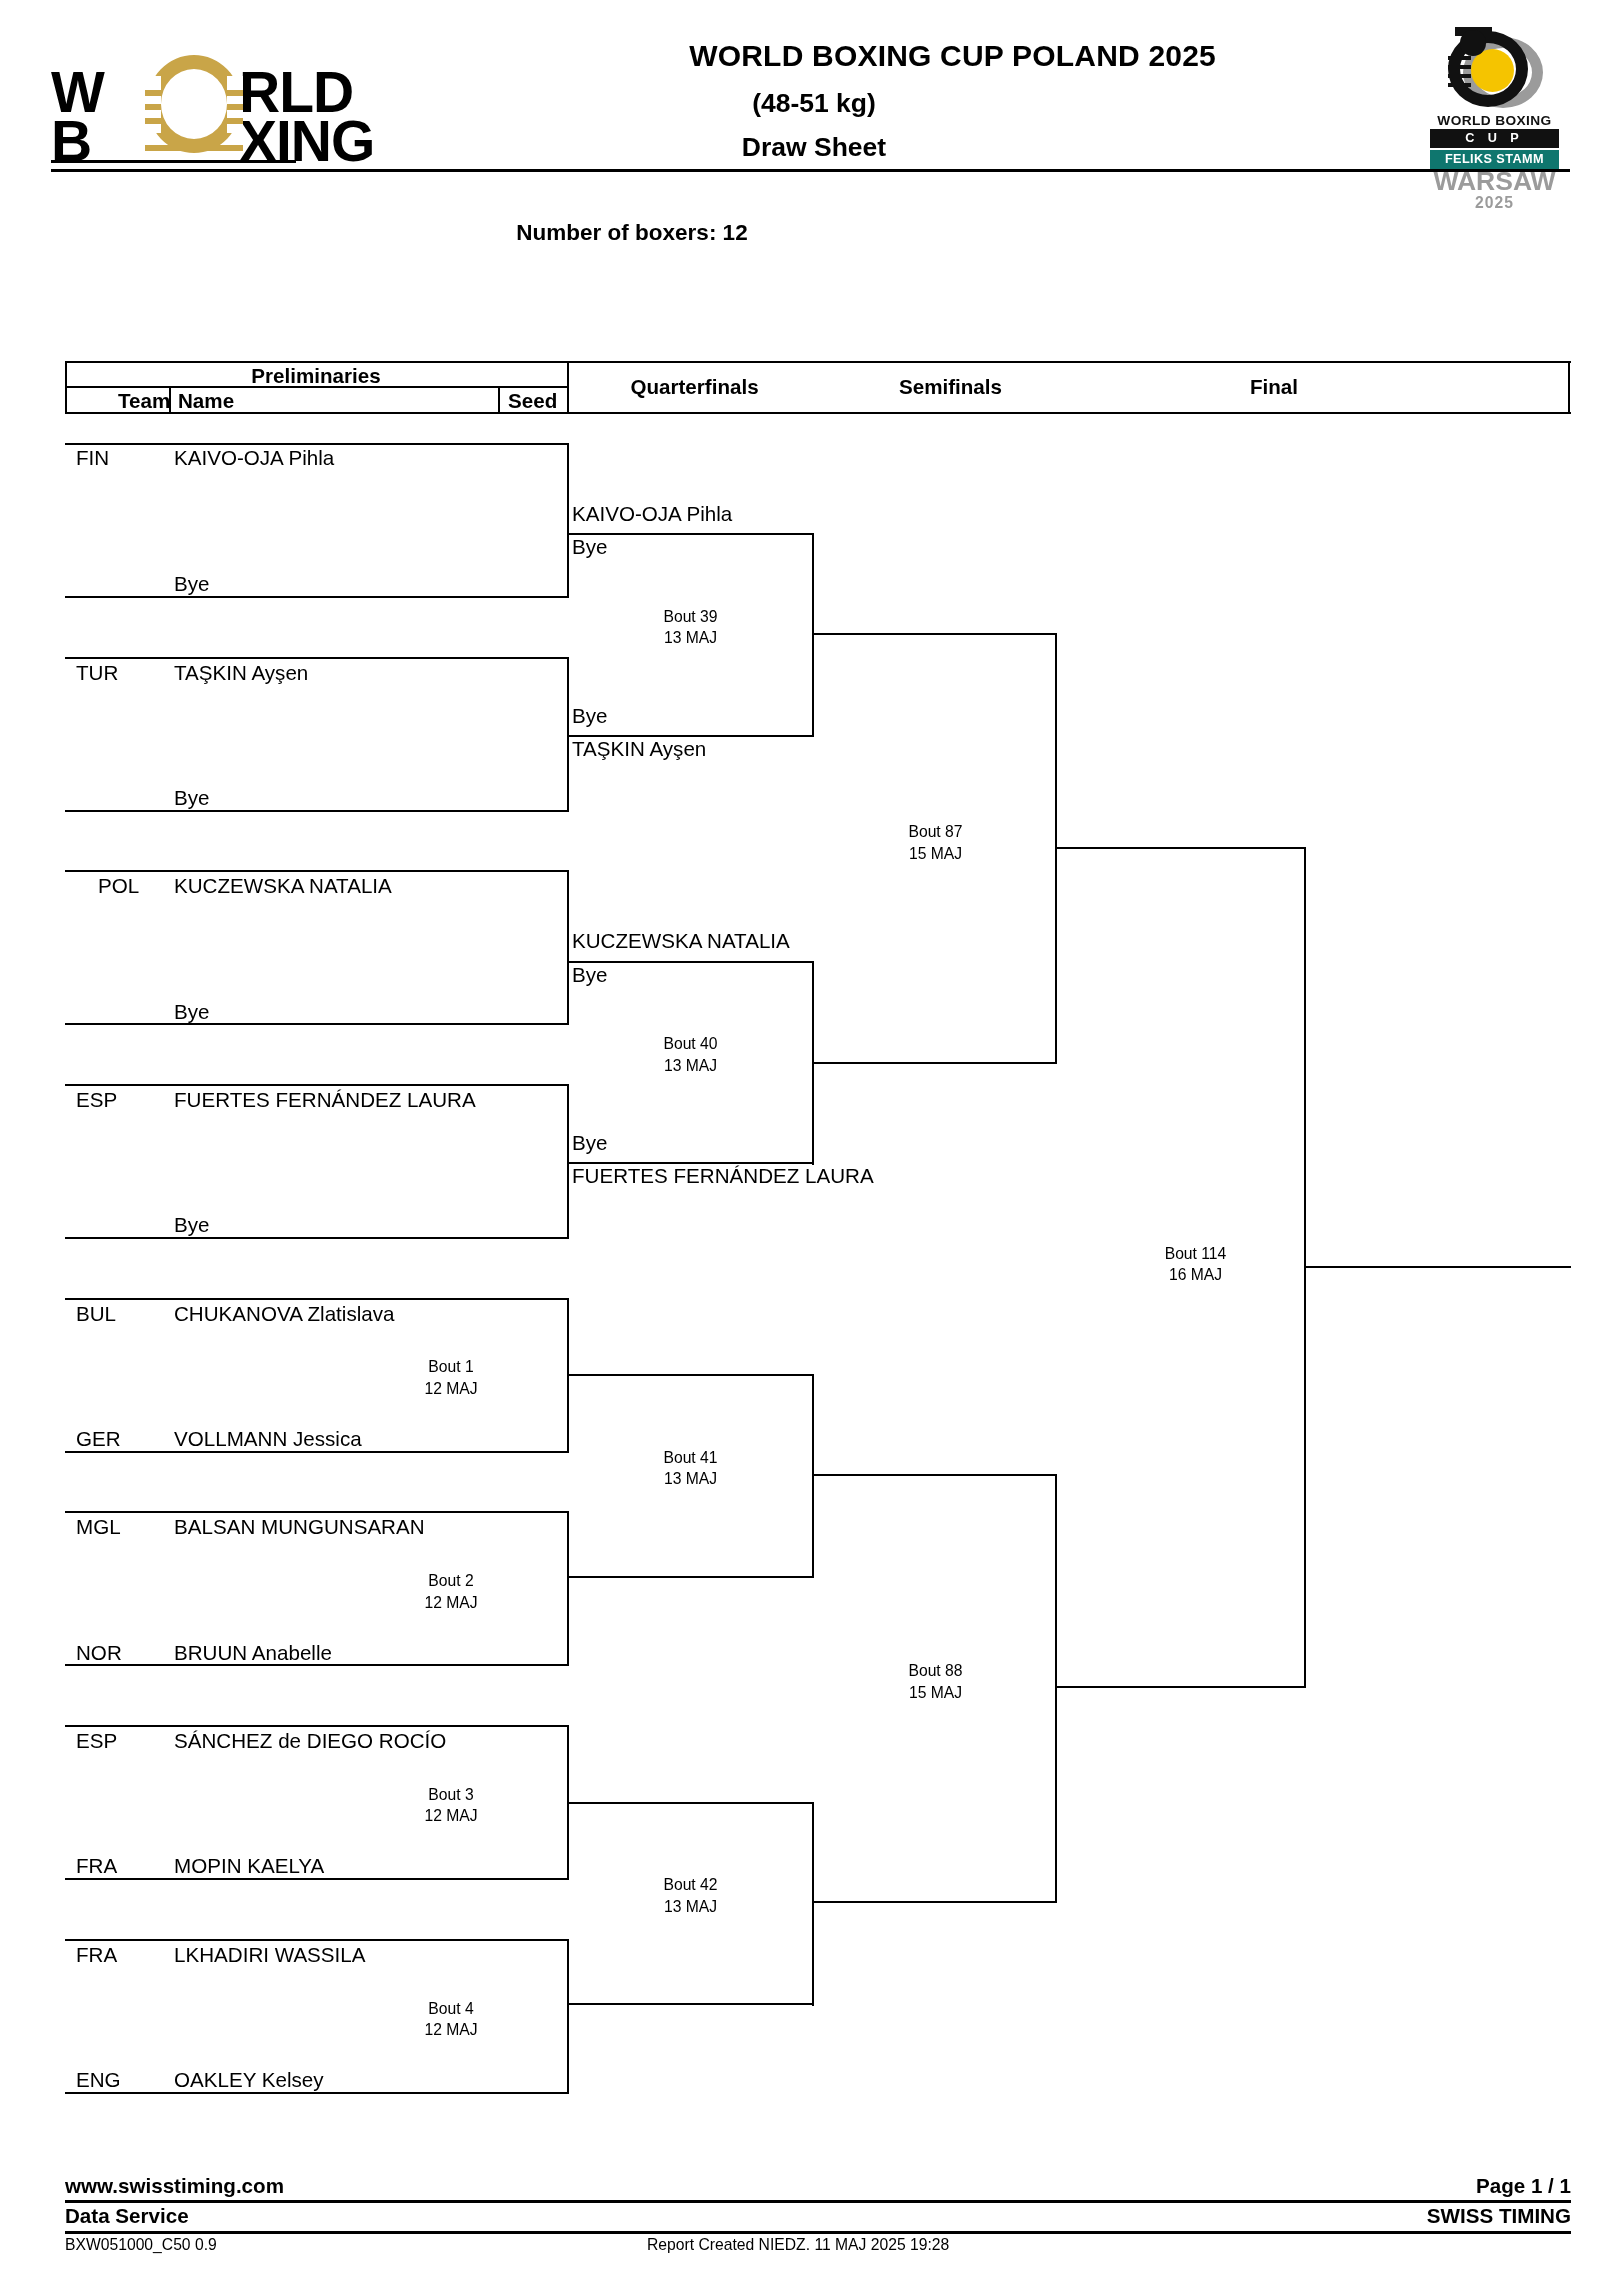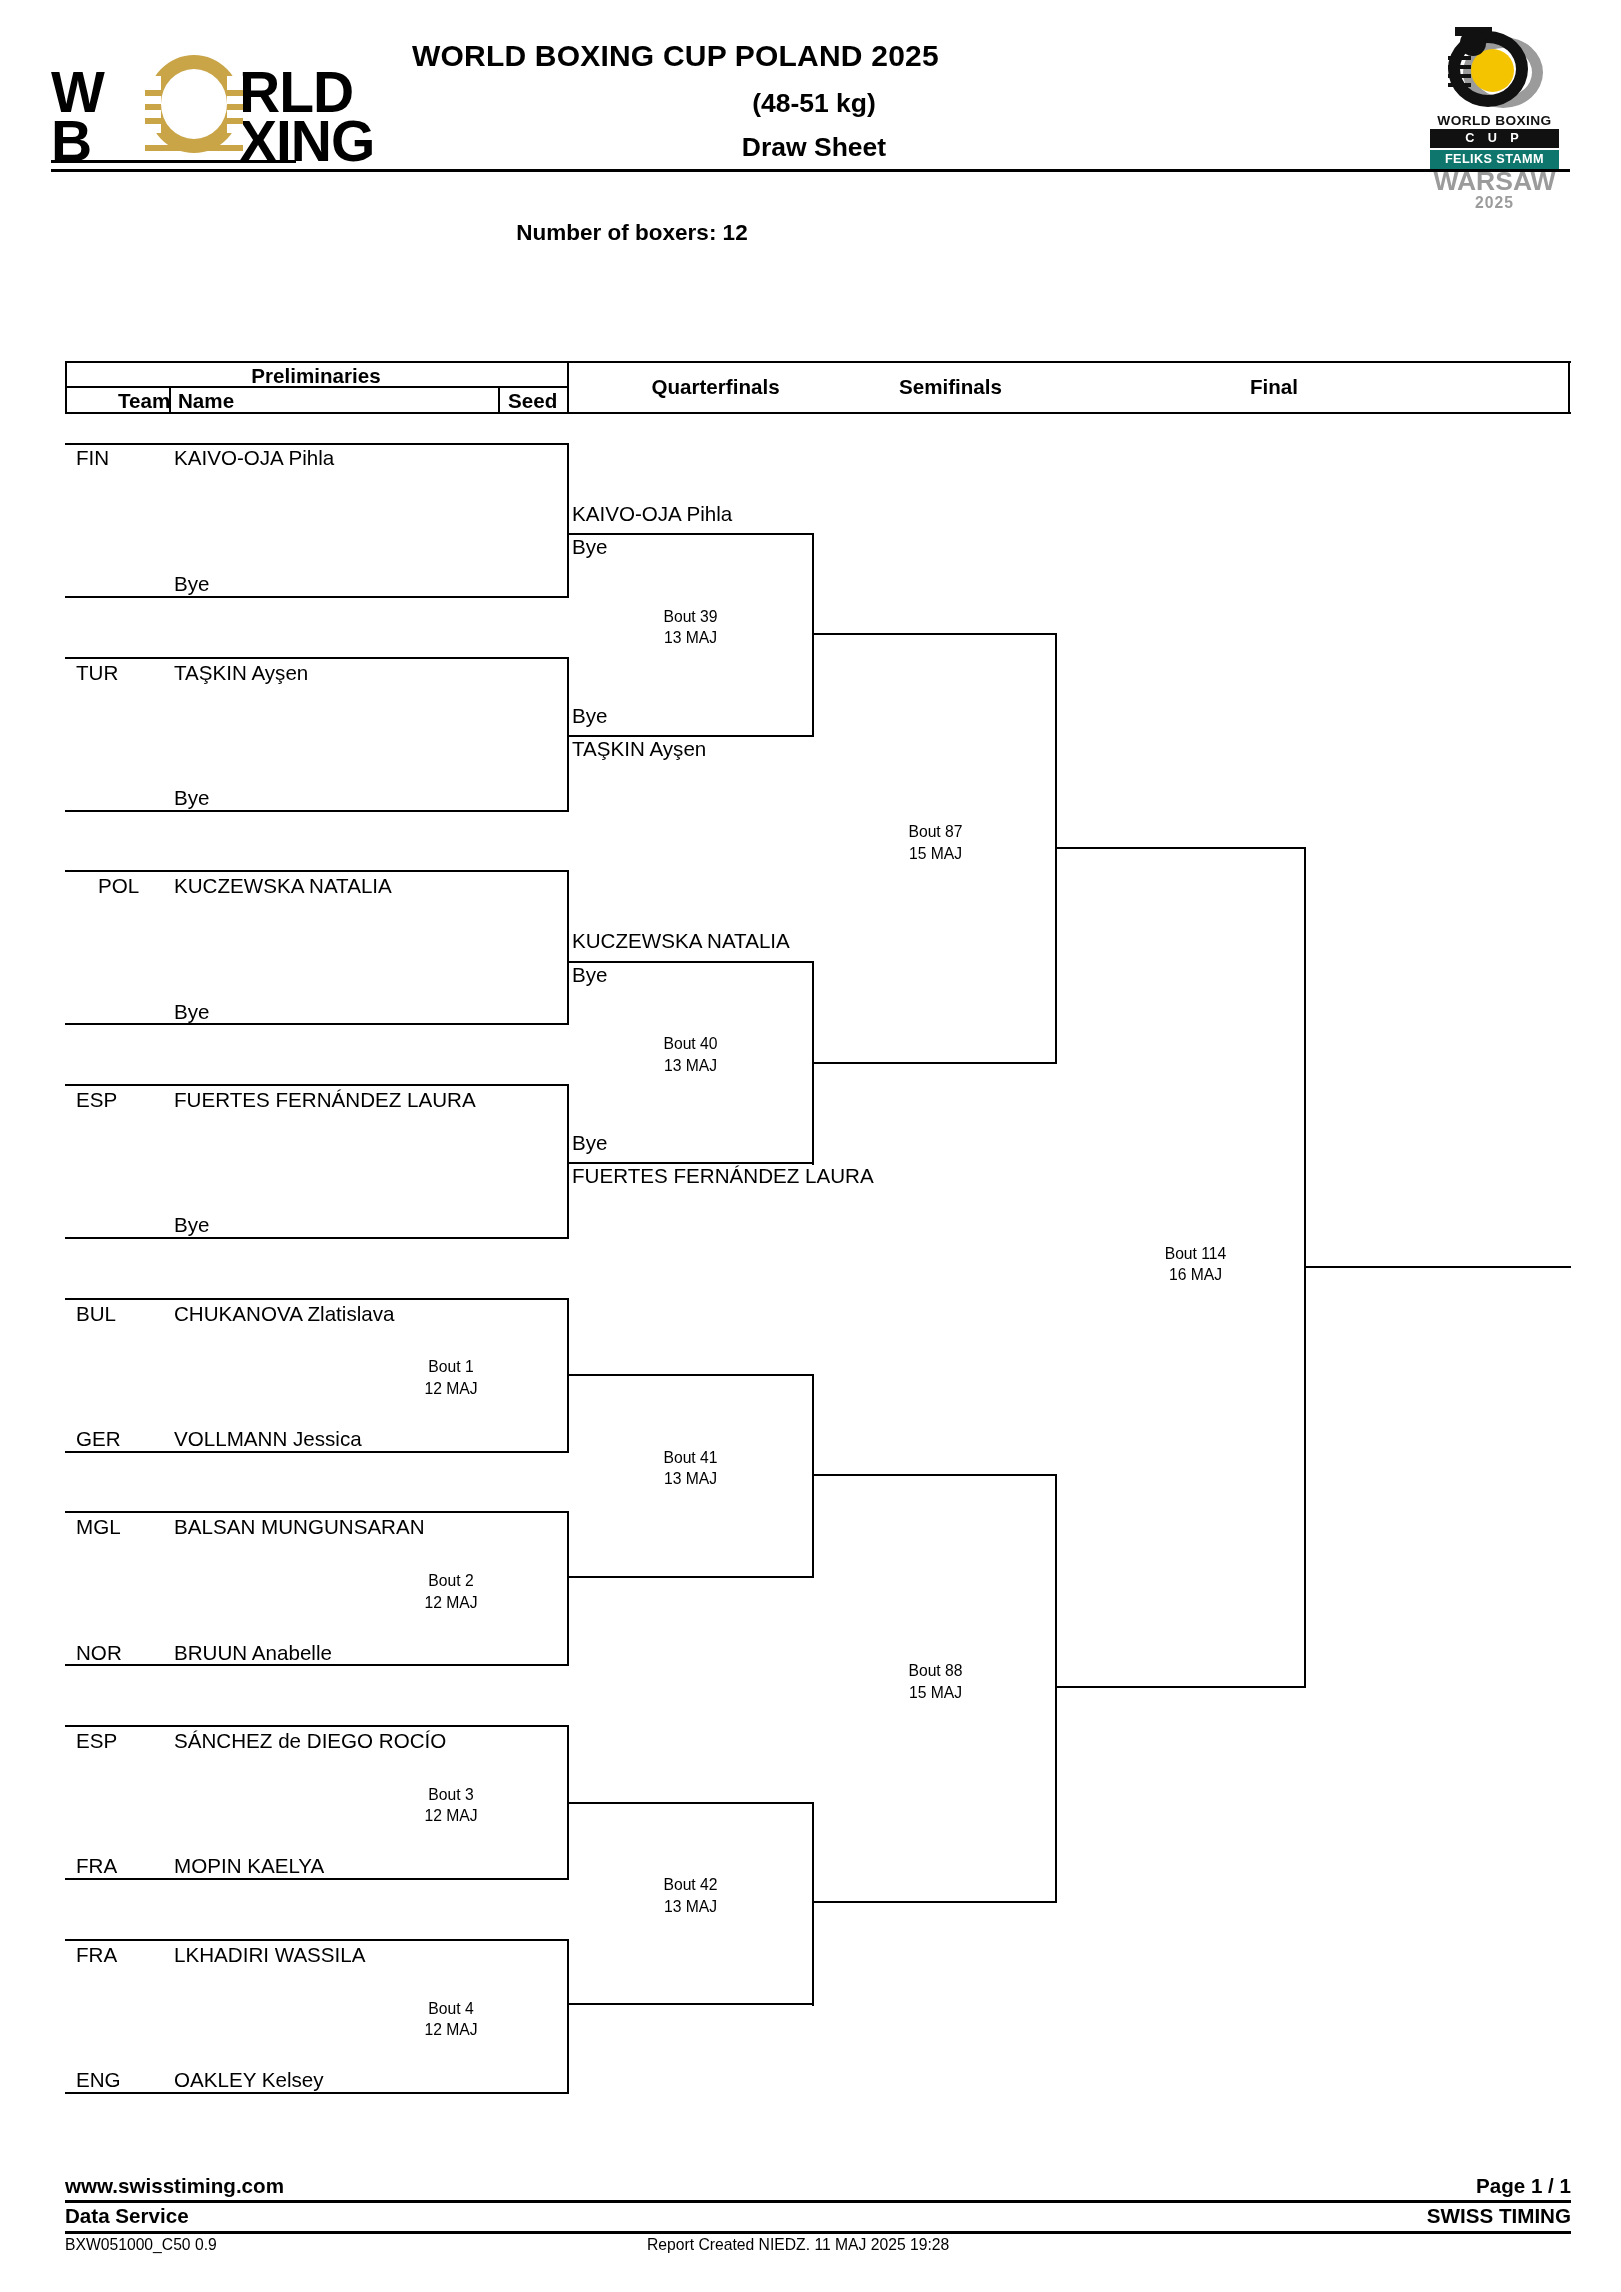--- a/index.html
+++ b/index.html
@@ -18,21 +18,21 @@
     background: #ffffff;
     overflow: hidden;
   }
   .line-h { position: absolute; background: #000; height: 2px; }
   .line-v { position: absolute; background: #000; width: 2px; }
   .line-h3 { position: absolute; background: #000; height: 2.9px; }
 
   
   #hdr-title {
     position: absolute; left: 412px; top: 39px; width: 804px;
-    text-align: left; font-size: 30px; font-weight: bold; letter-spacing: 0.2px;
+    text-align: right; font-size: 30px; font-weight: bold; letter-spacing: 0.2px;
   }
   #hdr-weight {
     position: absolute; left: 412px; top: 88px; width: 804px;
     text-align: center; font-size: 26.5px; font-weight: bold;
   }
   #hdr-sheet {
     position: absolute; left: 412px; top: 132px; width: 804px;
     text-align: center; font-size: 26.5px; font-weight: bold;
   }
   #hdr-asof {
@@ -180,21 +180,21 @@
   <div class="line-v" style="left:1568px; top:361px; height:53px;"></div>
   <div class="line-v" style="left:567px; top:361px; height:53px;"></div>
   <div class="line-h" style="left:65px; top:386px; width:502px;"></div>
   <div class="line-v" style="left:169px; top:386px; height:27.4px;"></div>
   <div class="line-v" style="left:498px; top:386px; height:27.4px;"></div>
 
   <div class="col-hdr-label" style="left:65px; top:364px; width:502px;">Preliminaries</div>
   <div class="sub-hdr-label" style="left:82px; top:389px;margin-left:36px;">Team</div>
   <div class="sub-hdr-label" style="left:178px; top:389px;">Name</div>
   <div class="sub-hdr-label" style="left:508px; top:389px;">Seed</div>
-  <div class="col-hdr-label" style="left:588px; top:375px; width:255px;">Quarterfinals</div>
+  <div class="col-hdr-label" style="left:567px; top:375px; width:255px;">Quarterfinals</div>
   <div class="col-hdr-label" style="left:823px; top:375px; width:255px;">Semifinals</div>
   <div class="col-hdr-label" style="left:1078px; top:375px; width:392px;">Final</div>
 
   <div class="line-h" style="left:65px; top:443px; width:502px;"></div>
   <div class="line-h" style="left:65px; top:596px; width:502px;"></div>
   <div class="line-v" style="left:567px; top:443px; height:155px;"></div>
   <div class="team" style="left:76px; top:446px;">FIN</div>
   <div class="bname" style="left:174px; top:446px;">KAIVO-OJA Pihla</div>
   <div class="bname" style="left:174px; top:572px;">Bye</div>
 

